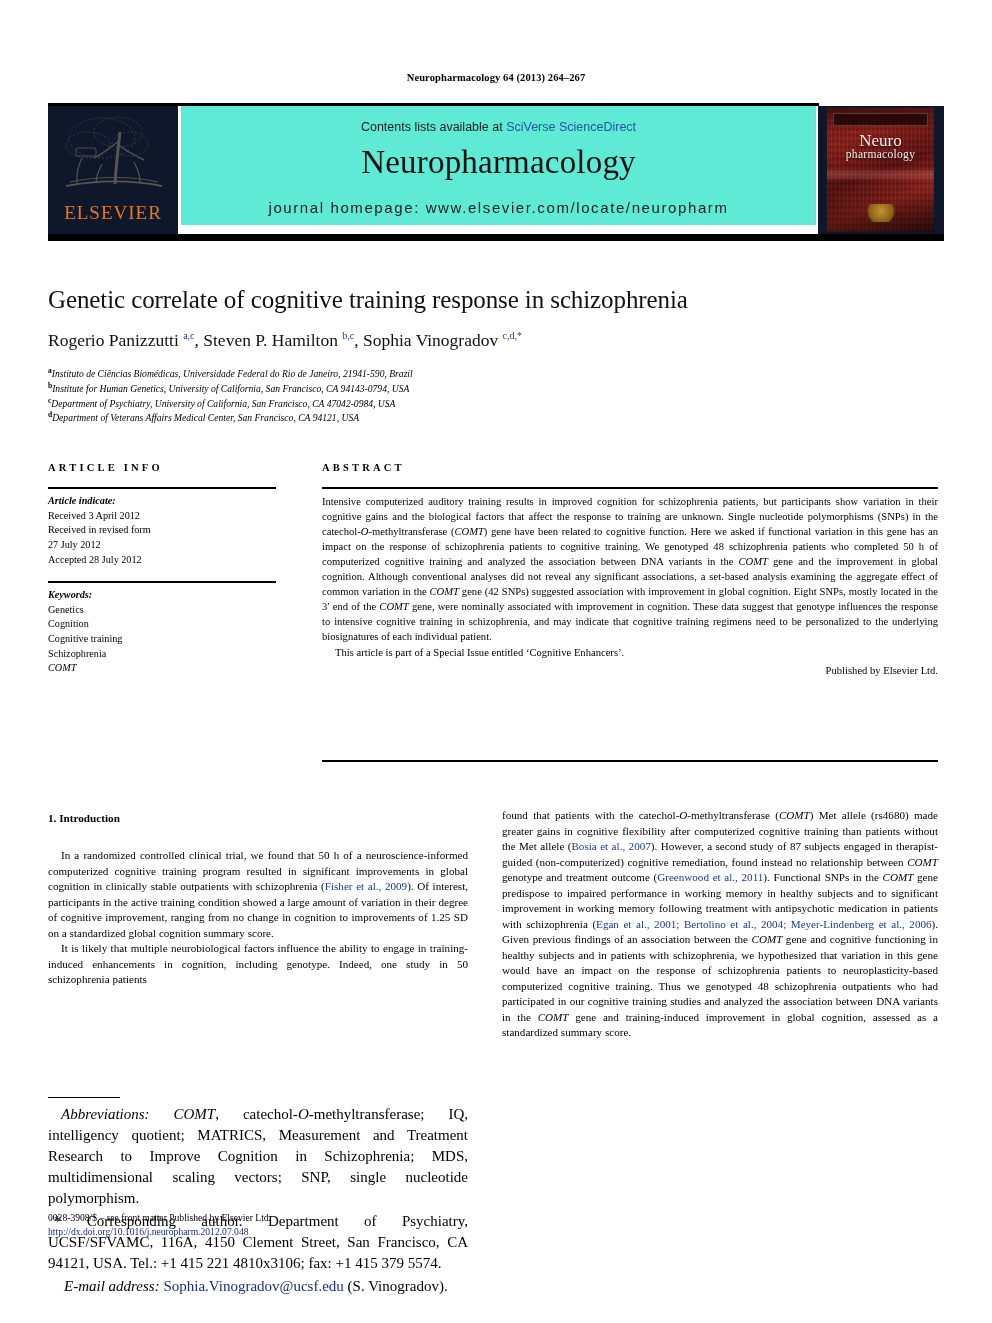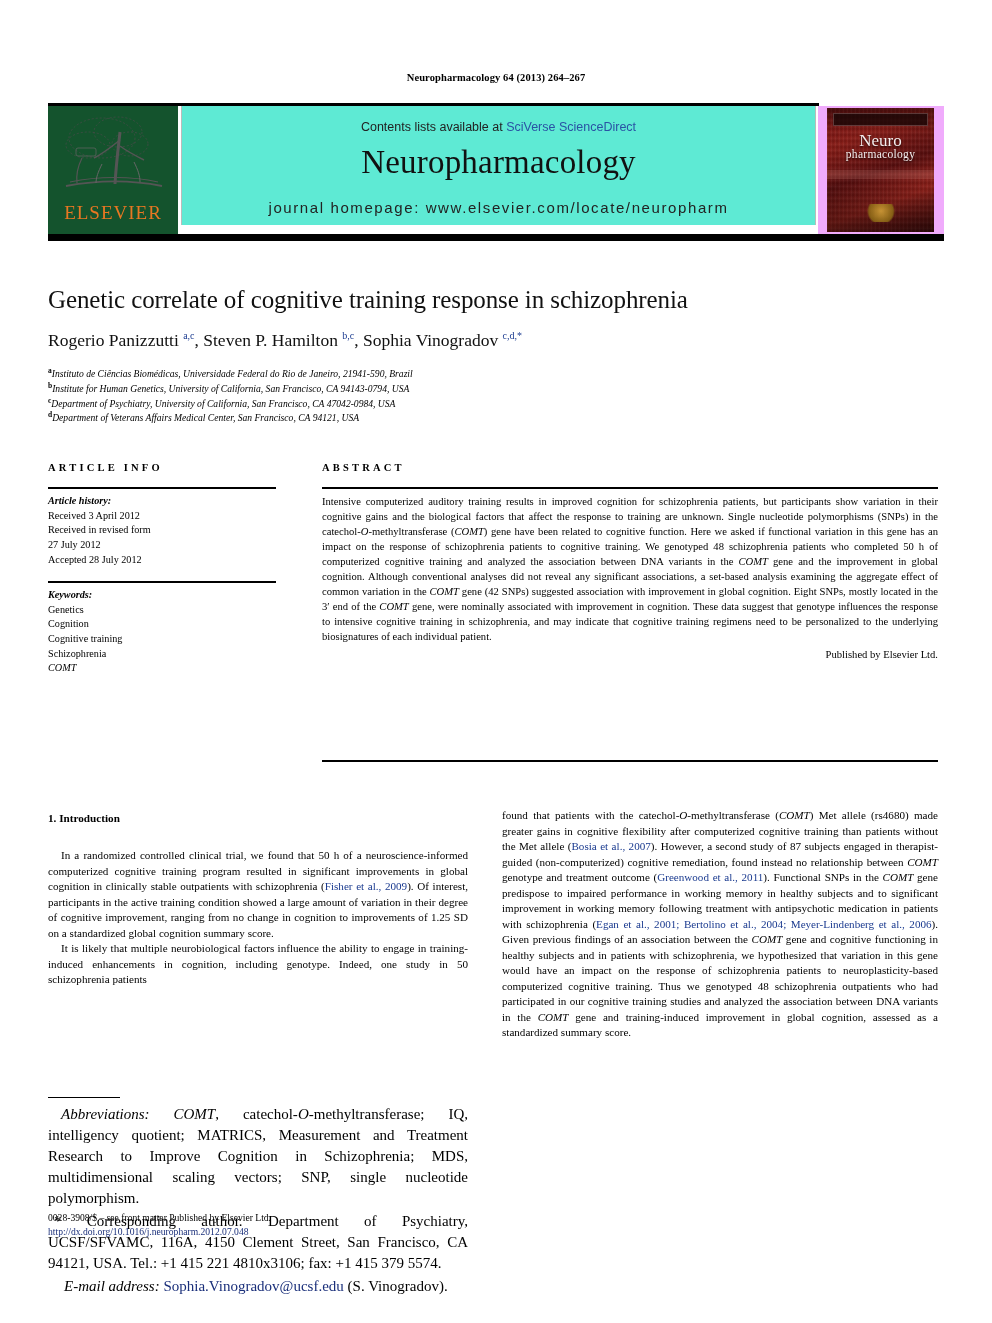--- a/index.html
+++ b/index.html
@@ -57,21 +57,21 @@
     top: 106px;
     width: 896px;
     height: 128px;
   }
   .elsevier-box {
     position: absolute;
     left: 0px;
     top: 0px;
     width: 130px;
     height: 128px;
-    background: #14532d;
+    background: #0f172a;
     box-sizing: border-box;
   }
   .elsevier-tree {
     position: absolute;
     left: 10px;
     top: 6px;
     width: 110px;
     height: 88px;
   }
   .elsevier-word {
@@ -127,21 +127,21 @@
     font-size: 15px;
     color: #222;
     letter-spacing: 1.6px;
   }
   .cover-box {
     position: absolute;
     left: 770px;
     top: 0px;
     width: 126px;
     height: 128px;
-    background: #f0abfc;
+    background: #0f172a;
   }
   .cover-img {
     position: absolute;
     left: 9px;
     top: 2px;
     width: 107px;
     height: 124px;
     background:
       linear-gradient(180deg, rgba(0,0,0,0.40) 0%, rgba(0,0,0,0) 18%, rgba(0,0,0,0) 55%, rgba(0,0,0,0.45) 100%),
       repeating-linear-gradient(180deg, rgba(255,255,255,0.05) 0px, rgba(0,0,0,0.10) 3px, rgba(255,255,255,0.03) 6px),
@@ -415,40 +415,41 @@
   <div class="affiliations">
     <div><sup>a</sup><span class="ital">Instituto de Ciências Biomédicas, Universidade Federal do Rio de Janeiro, 21941-590, Brazil</span></div>
     <div><sup>b</sup><span class="ital">Institute for Human Genetics, University of California, San Francisco, CA 94143-0794, USA</span></div>
     <div><sup>c</sup><span class="ital">Department of Psychiatry, University of California, San Francisco, CA 47042-0984, USA</span></div>
     <div><sup>d</sup><span class="ital">Department of Veterans Affairs Medical Center, San Francisco, CA 94121, USA</span></div>
   </div>
 
   <div class="info-head">ARTICLE INFO</div>
   <div class="info-rule"></div>
   <div class="info-body">
-    <div class="ital">Article history:</div>
+    <div class="ital">Article indicate:</div>
     <div>Received 3 April 2012</div>
     <div>Received in revised form</div>
     <div>27 July 2012</div>
     <div>Accepted 28 July 2012</div>
   </div>
   <div class="kw-rule"></div>
   <div class="keywords">
     <div class="kw-label">Keywords:</div>
     <div>Genetics</div>
     <div>Cognition</div>
     <div>Cognitive training</div>
     <div>Schizophrenia</div>
     <div class="ital">COMT</div>
   </div>
 
   <div class="abs-head">ABSTRACT</div>
   <div class="abs-rule-top"></div>
   <div class="abstract">
     <p>Intensive computerized auditory training results in improved cognition for schizophrenia patients, but participants show variation in their cognitive gains and the biological factors that affect the response to training are unknown. Single nucleotide polymorphisms (SNPs) in the catechol-<i>O</i>-methyltransferase (<i>COMT</i>) gene have been related to cognitive function. Here we asked if functional variation in this gene has an impact on the response of schizophrenia patients to cognitive training. We genotyped 48 schizophrenia patients who completed 50 h of computerized cognitive training and analyzed the association between DNA variants in the <i>COMT</i> gene and the improvement in global cognition. Although conventional analyses did not reveal any significant associations, a set-based analysis examining the aggregate effect of common variation in the <i>COMT</i> gene (42 SNPs) suggested association with improvement in global cognition. Eight SNPs, mostly located in the 3′ end of the <i>COMT</i> gene, were nominally associated with improvement in cognition. These data suggest that genotype influences the response to intensive cognitive training in schizophrenia, and may indicate that cognitive training regimens need to be personalized to the underlying biosignatures of each individual patient.</p>
+    <p class="indent">This article is part of a Special Issue entitled ‘Cognitive Enhancers’.</p>
     <p class="right">Published by Elsevier Ltd.</p>
   </div>
   <div class="abs-rule-bot"></div>
 
   <div class="sec-head">1. Introduction</div>
 
   <div class="col-left">
     <p>In a randomized controlled clinical trial, we found that 50 h of a neuroscience-informed computerized cognitive training program resulted in significant improvements in global cognition in clinically stable outpatients with schizophrenia (<span class="ref">Fisher et al., 2009</span>). Of interest, participants in the active training condition showed a large amount of variation in their degree of cognitive improvement, ranging from no change in cognition to improvements of 1.25 SD on a standardized global cognition summary score.</p>
     <p>It is likely that multiple neurobiological factors influence the ability to engage in training-induced enhancements in cognition, including genotype. Indeed, one study in 50 schizophrenia patients</p>
   </div>

